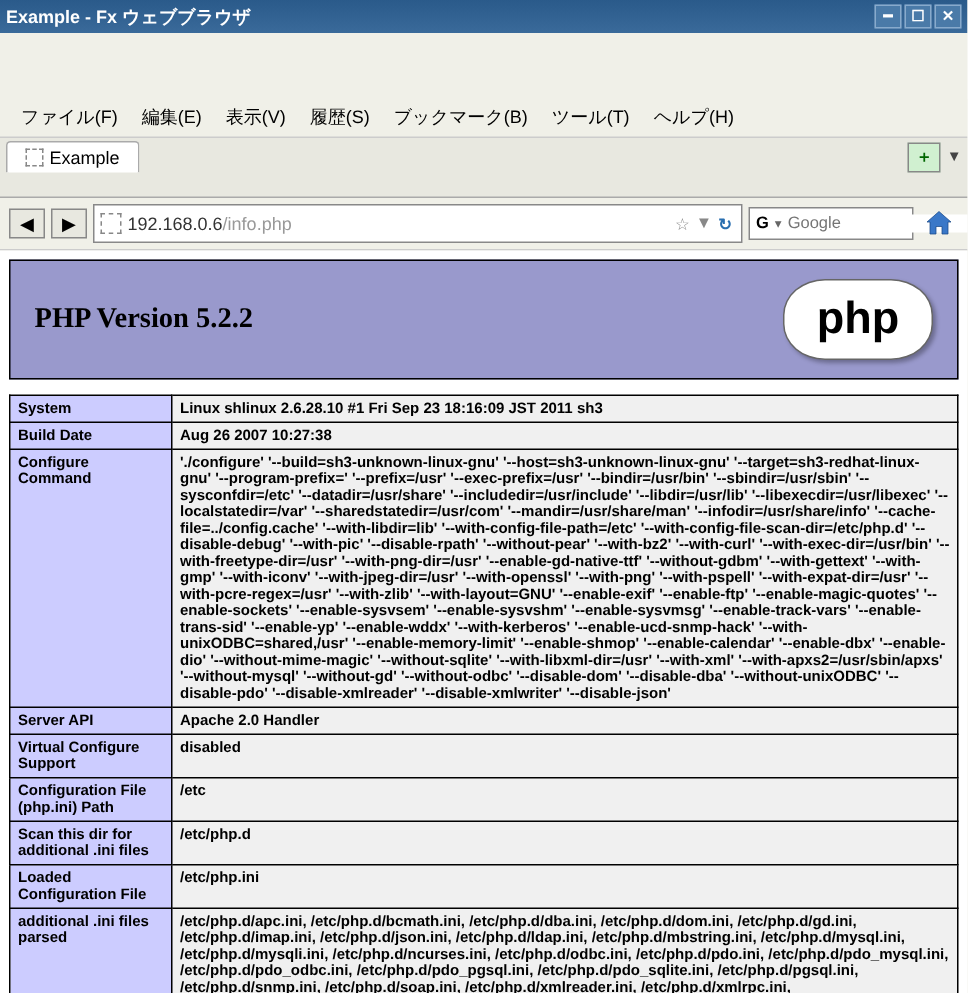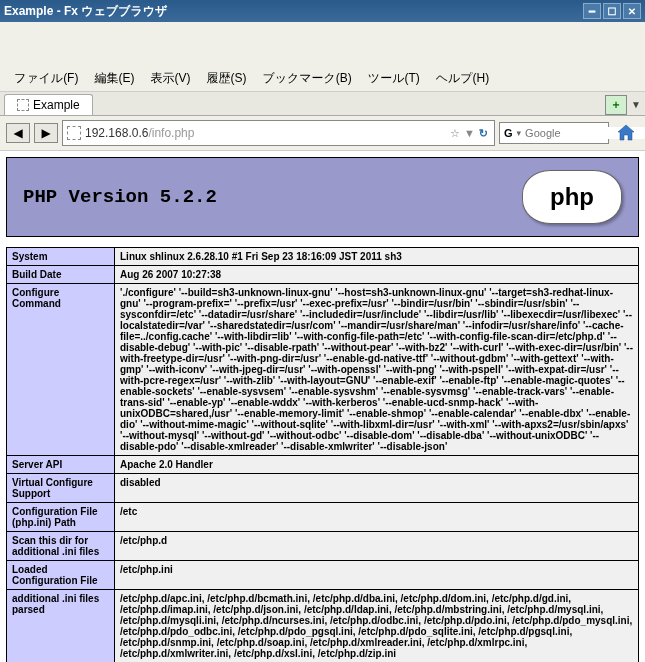--- a/index.html
+++ b/index.html
@@ -39,21 +39,21 @@
 }
 .menubar .menuitem {
   padding: 2px 8px;
   font-size: 12px;
   cursor: default;
 }
 .tabbar {
   display: flex;
   align-items: center;
   border-bottom: 1px solid #aaa;
-  padding: 2px 4px 0 4px;
+  padding: 2px 4px 16px 4px;
   background: #e8e8e0;
 }
 .tab {
   border: 1px solid #aaa;
   border-bottom: none;
   border-radius: 3px 3px 0 0;
   padding: 3px 12px;
   background: #fff;
   display: flex; align-items: center;
   font-size: 12px;
@@ -120,33 +120,33 @@
   padding: 6px;
 }
 .phpheader {
   border: 1px solid #000;
   background: #9999cc;
   padding: 12px 16px;
   display: flex;
   align-items: center;
 }
 .phpheader h1 {
-  font-family: Liberation Mono, monospace;
+  font-family: Liberation Serif, serif;
   font-size: 19px;
   font-weight: bold;
   color: #000;
   flex: 1;
 }
 .phplogo {
   width: 100px; height: 54px;
   background: #fff;
   border-radius: 28px/24px;
   display: flex; align-items: center; justify-content: center;
   font-family: sans-serif;
-  font-size: 24px;
+  font-size: 30px;
   font-weight: bold;
   color: #000;
   border: 1px solid #666;
   box-shadow: 2px 2px 3px rgba(0,0,0,0.3);
 }
 table.phpinfo {
   border-collapse: collapse;
   width: 100%;
   margin-top: 10px;
   font-family: sans-serif;

